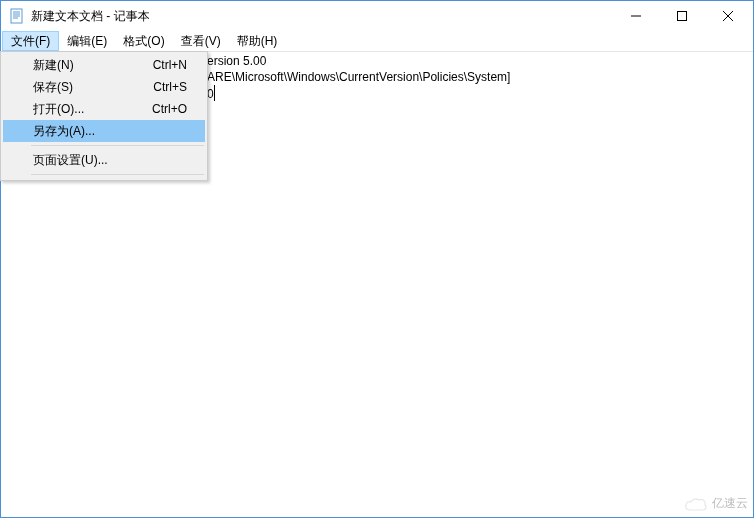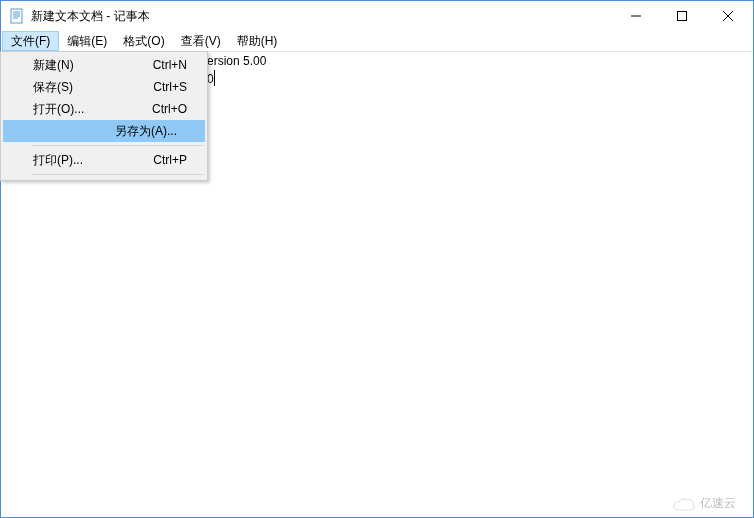--- a/index.html
+++ b/index.html
@@ -10,26 +10,26 @@
     .titlebar-title { flex: 1; font-size: 12px; color: #000; }
     .win-controls { display: flex; }
     .win-btn { width: 46px; height: 30px; display: flex; align-items: center; justify-content: center; background: transparent; border: none; cursor: pointer; }
     .menubar { height: 21px; background: #fff; border-bottom: 1px solid #e5e5e5; display: flex; align-items: flex-end; padding-left: 2px; }
     .menu-item { padding: 0 8px; height: 100%; display: flex; align-items: center; cursor: default; font-size: 12px; margin-top: 28px; }
     .menu-item.active { background: #cce8ff; border: 1px solid #99d1ff; margin: -1px 0 0 -1px; }
     .content { flex: 1; background: #fff; position: relative; font-family: "Consolas", "Courier New", monospace; font-size: 14px; padding: 2px 0; white-space: pre; line-height: 1.3; overflow: hidden; }
     .dropdown { position: absolute; top: 51px; left: 0; width: 208px; background: #f0f0f0; border: 1px solid #cccccc; box-shadow: 2px 2px 3px rgba(0,0,0,0.2); padding: 2px; z-index: 10; }
     .dropdown-item { height: 22px; display: flex; align-items: center; padding: 0 28px 0 30px; position: relative; font-size: 12px; cursor: default; }
     .dropdown-item .shortcut { position: absolute; right: 18px; }
-    .dropdown-item.highlighted { background: #90c8f6; justify-content: flex-end; }
+    .dropdown-item.highlighted { background: #90c8f6; }
     .dropdown-sep { height: 1px; background: #d7d7d7; margin: 3px 1px 3px 28px; }
     .content-line { display: block; }
     .cursor-caret { display: inline-block; width: 0; border-right: 1px solid #000; height: 16px; vertical-align: text-bottom; animation: blink 1s step-end infinite; }
     @keyframes blink { 50% { border-color: transparent; } }
-    .watermark { position: absolute; bottom: 6px; right: 18px; color: #bbb; font-size: 16px; display: flex; align-items: center; gap: 4px; font-family: "SimSun", serif; pointer-events: none; }
+    .watermark { position: absolute; bottom: 6px; right: 6px; color: #bbb; font-size: 16px; display: flex; align-items: center; gap: 4px; font-family: "SimSun", serif; pointer-events: none; }
     .watermark svg { opacity: 0.35; }
   </style>
 </head>
 <body>
 
 <div class="window">
   <div class="titlebar">
     <span class="titlebar-icon">
       <svg width="16" height="16" viewBox="0 0 16 16">
           <rect x="2" y="1" width="11" height="14" fill="#fff" stroke="#5a9bd5" stroke-width="1"></rect>
@@ -61,21 +61,21 @@
   </div>
 
   <div class="menubar">
     <div class="menu-item active">文件(F)</div>
     <div class="menu-item">编辑(E)</div>
     <div class="menu-item">格式(O)</div>
     <div class="menu-item">查看(V)</div>
     <div class="menu-item">帮助(H)</div>
   </div>
 
-  <div class="content"><span class="content-line" style="padding-left:206px">ersion 5.00</span><span class="content-line" style="padding-left:206px"><span>0</span><span class="cursor-caret"></span></span></div>
+  <div class="content"><span class="content-line" style="padding-left:206px">ersion 5.00</span><span class="content-line" style="padding-left:206px">ARE\Microsoft\Windows\CurrentVersion\Policies\System]</span><span class="content-line" style="padding-left:206px"><span>0</span><span class="cursor-caret"></span></span></div>
 </div>
 
 <div class="dropdown">
   <div class="dropdown-item">
       <span>新建(N)</span>
       <span class="shortcut">Ctrl+N</span>
     </div>
   <div class="dropdown-item">
       <span>保存(S)</span>
       <span class="shortcut">Ctrl+S</span>
@@ -83,22 +83,22 @@
   <div class="dropdown-item">
       <span>打开(O)...</span>
       <span class="shortcut">Ctrl+O</span>
     </div>
   <div class="dropdown-item highlighted">
       <span>另存为(A)...</span>
       <span class="shortcut"></span>
     </div>
   <div class="dropdown-sep"></div>
   <div class="dropdown-item">
-      <span>打印(P)...</span>
-      <span class="shortcut">Ctrl+P</span>
+      <span>页面设置(U)...</span>
+      <span class="shortcut"></span>
     </div>
   <div class="dropdown-sep"></div>
 </div>
 
 <div class="watermark">
   <svg width="24" height="16" viewBox="0 0 24 16">
       <path d="M6 14 C2 14 1 11 2 9 C2 6 5 5 7 6 C8 3 12 2 15 4 C18 2 22 5 21 9 C23 11 22 14 19 14 Z" fill="none" stroke="#bbb" stroke-width="1.2"></path>
     </svg>
   <span>亿速云</span>
 </div>

